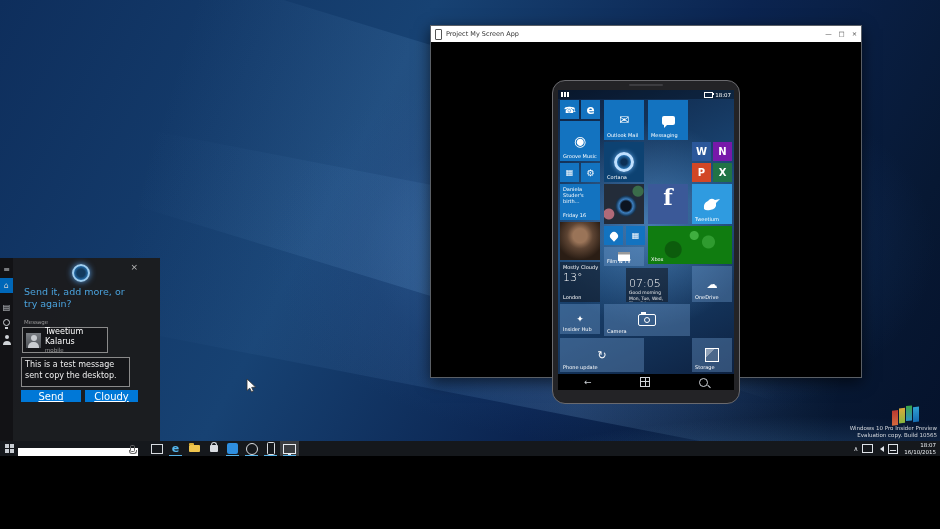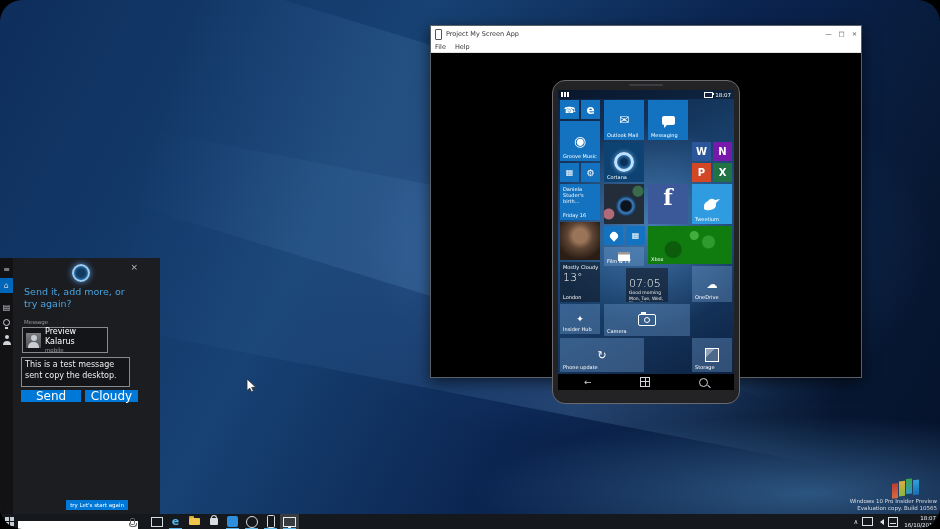--- a/index.html
+++ b/index.html
@@ -1,17 +1,17 @@
 <!DOCTYPE html>
 <html><head>
 <meta charset="utf-8">
 <style>
   html,body{margin:0;padding:0;background:#000;}
-  #root{position:relative;width:940px;height:529px;overflow:hidden;
-        font-family:"DejaVu Sans","Liberation Sans",sans-serif;cursor:default;border-radius:22px;}
+  #root{position:relative;width:940px;height:456px;overflow:hidden;
+        font-family:"DejaVu Sans","Liberation Sans",sans-serif;cursor:default;}
 
   
   #desktop{position:absolute;left:0;top:0;width:940px;height:514px;
     background:
       radial-gradient(ellipse 90px 60px at 618px 238px, rgba(180,220,255,.85), rgba(130,185,240,.4) 40%, transparent 72%),
       radial-gradient(ellipse 430px 250px at 600px 248px, rgba(70,130,200,.5), rgba(30,70,130,.22) 55%, transparent 78%),
       radial-gradient(ellipse 480px 110px at 86% 96%, rgba(90,160,225,.45), transparent 70%),
       linear-gradient(118deg,#0e2e5c 0%,#174273 36%,#0b2450 62%,#071833 85%,#05112a 100%);}
   .beam{position:absolute;pointer-events:none;}
   #beam1{left:150px;top:90px;width:820px;height:240px;transform:rotate(17deg);
@@ -110,22 +110,22 @@
   #c-msg-label{position:absolute;left:24px;top:61px;font-size:5.5px;color:#9a9a9a;}
   #c-contact{position:absolute;left:22px;top:69px;width:86px;height:26px;border:1px solid #8a8a8a;
       display:flex;align-items:center;padding:0 3px;box-sizing:border-box;gap:4px;background:rgba(0,0,0,.25);}
   .avatar{width:15px;height:15px;background:linear-gradient(#7a7e83,#4c5055);position:relative;overflow:hidden;flex:none;}
   .avatar::before{content:"";position:absolute;left:4.5px;top:2.5px;width:6px;height:6px;border-radius:50%;background:#c9ccd0;}
   .avatar::after{content:"";position:absolute;left:2px;top:9.5px;width:11px;height:7px;border-radius:5px 5px 0 0;background:#c9ccd0;}
   .c-name{color:#fff;font-size:8px;line-height:1.3;}
   .c-type{color:#9a9a9a;font-size:5.5px;}
   #c-msgbox{position:absolute;left:21px;top:99px;width:109px;height:30px;border:1px solid #8a8a8a;
       background:rgba(0,0,0,.25);color:#eee;font-size:8px;line-height:1.35;padding:2px 3px;box-sizing:border-box;}
-  .c-btn{position:absolute;top:132px;height:12px;background:#0078d7;color:#fff;font-size:12px;
-      display:flex;align-items:center;justify-content:center;}
+  .c-btn{position:absolute;top:132px;height:12px;background:#0078d7;color:#fff;font-size:10px;
+      display:flex;align-items:center;justify-content:center;text-decoration:underline;}
   #c-send{left:21px;width:60px;}
   #c-cancel{left:85px;width:53px;}
   #c-chip{position:absolute;right:32px;bottom:4px;background:#0078d7;color:#fff;font-size:5.5px;
       padding:2px 4px;white-space:nowrap;}
 
   
   #taskbar{position:absolute;left:0;bottom:0;width:940px;height:15px;background:#15181c;display:flex;
       align-items:center;z-index:6;}
   #start{width:18px;height:15px;display:flex;align-items:center;justify-content:center;}
   .start-logo{width:9px;height:9px;background:
@@ -192,24 +192,20 @@
   <div id="win">
     <div id="titlebar">
       <span class="wicon"></span>
       <span id="title-text">Project My Screen App</span>
       <div id="win-controls">
         <span class="wc">—</span>
         <span class="wc">□</span>
         <span class="wc">×</span>
       </div>
     </div>
-    <div id="menubar">
-        <span class="menu-item">File</span>
-        <span class="menu-item">Help</span>
-      </div>
     <div id="client">
       <div id="phone">
         <div id="screen">
           <div class="sbar">
             <span class="sbar-left">
               <span class="sig"></span>
             </span>
             <span class="sbar-right">
               <span class="batt"></span>
               <span>18:07</span>
@@ -337,21 +333,21 @@
         <div class="ric ric-reminders" style="top: 59px;"></div>
         <div class="ric ric-feedback" style="top: 75px;"></div>
       </div>
     <div class="clogo"></div>
     <span id="cortana-close">×</span>
     <div id="c-heading">Send it, add more, or try again?</div>
     <div id="c-msg-label">Message</div>
     <div id="c-contact">
       <span class="avatar"></span>
       <span>
-        <div class="c-name">Preview Kalarus</div>
+        <div class="c-name">Tweetium Kalarus</div>
         <div class="c-type">mobile</div>
       </span>
     </div>
     <div id="c-msgbox">This is a test message sent copy the desktop.</div>
     <div class="c-btn" id="c-send">Send</div>
     <div class="c-btn" id="c-cancel">Cloudy</div>
     <div id="c-chip">try Let's start again</div>
   </div>
 
   <div id="taskbar">

